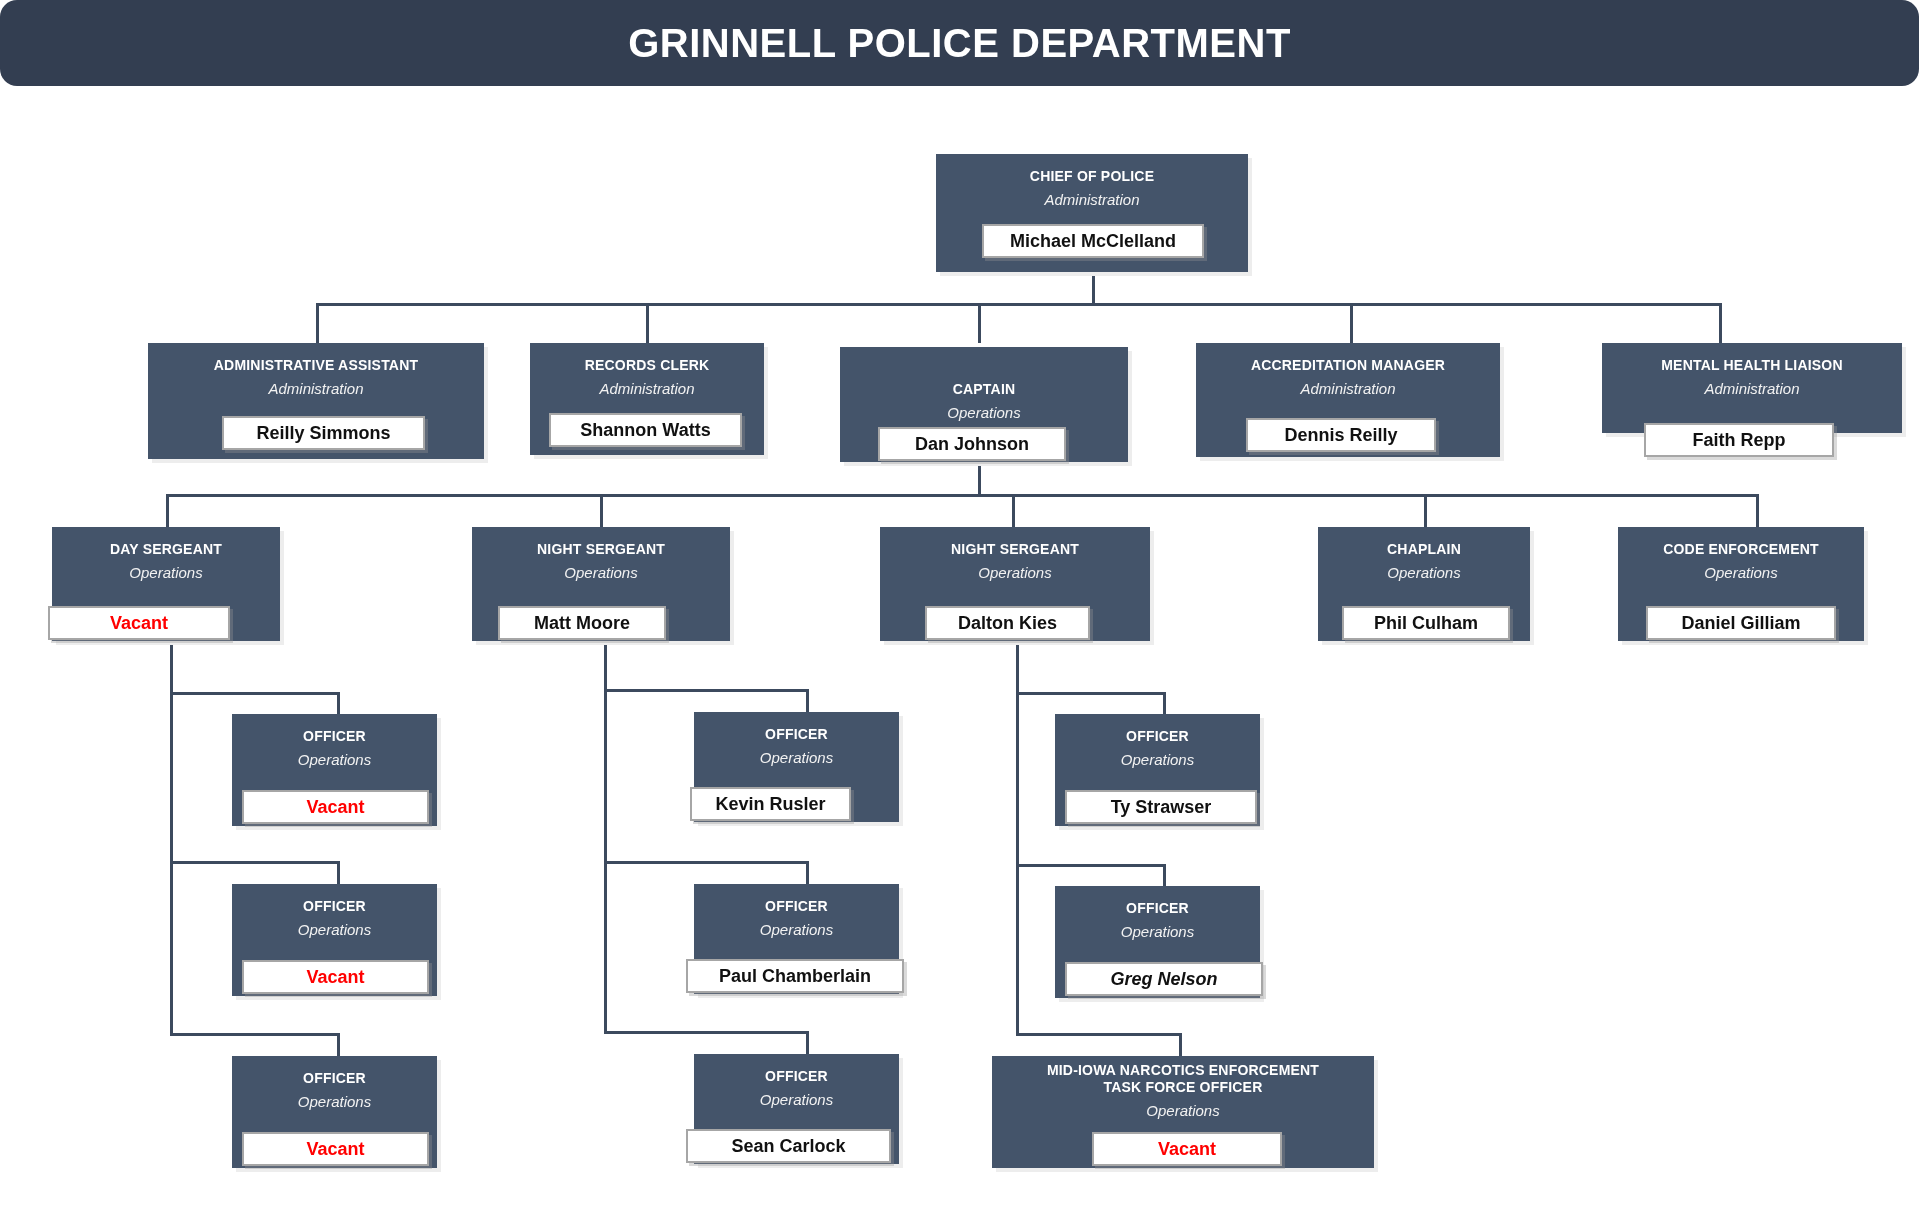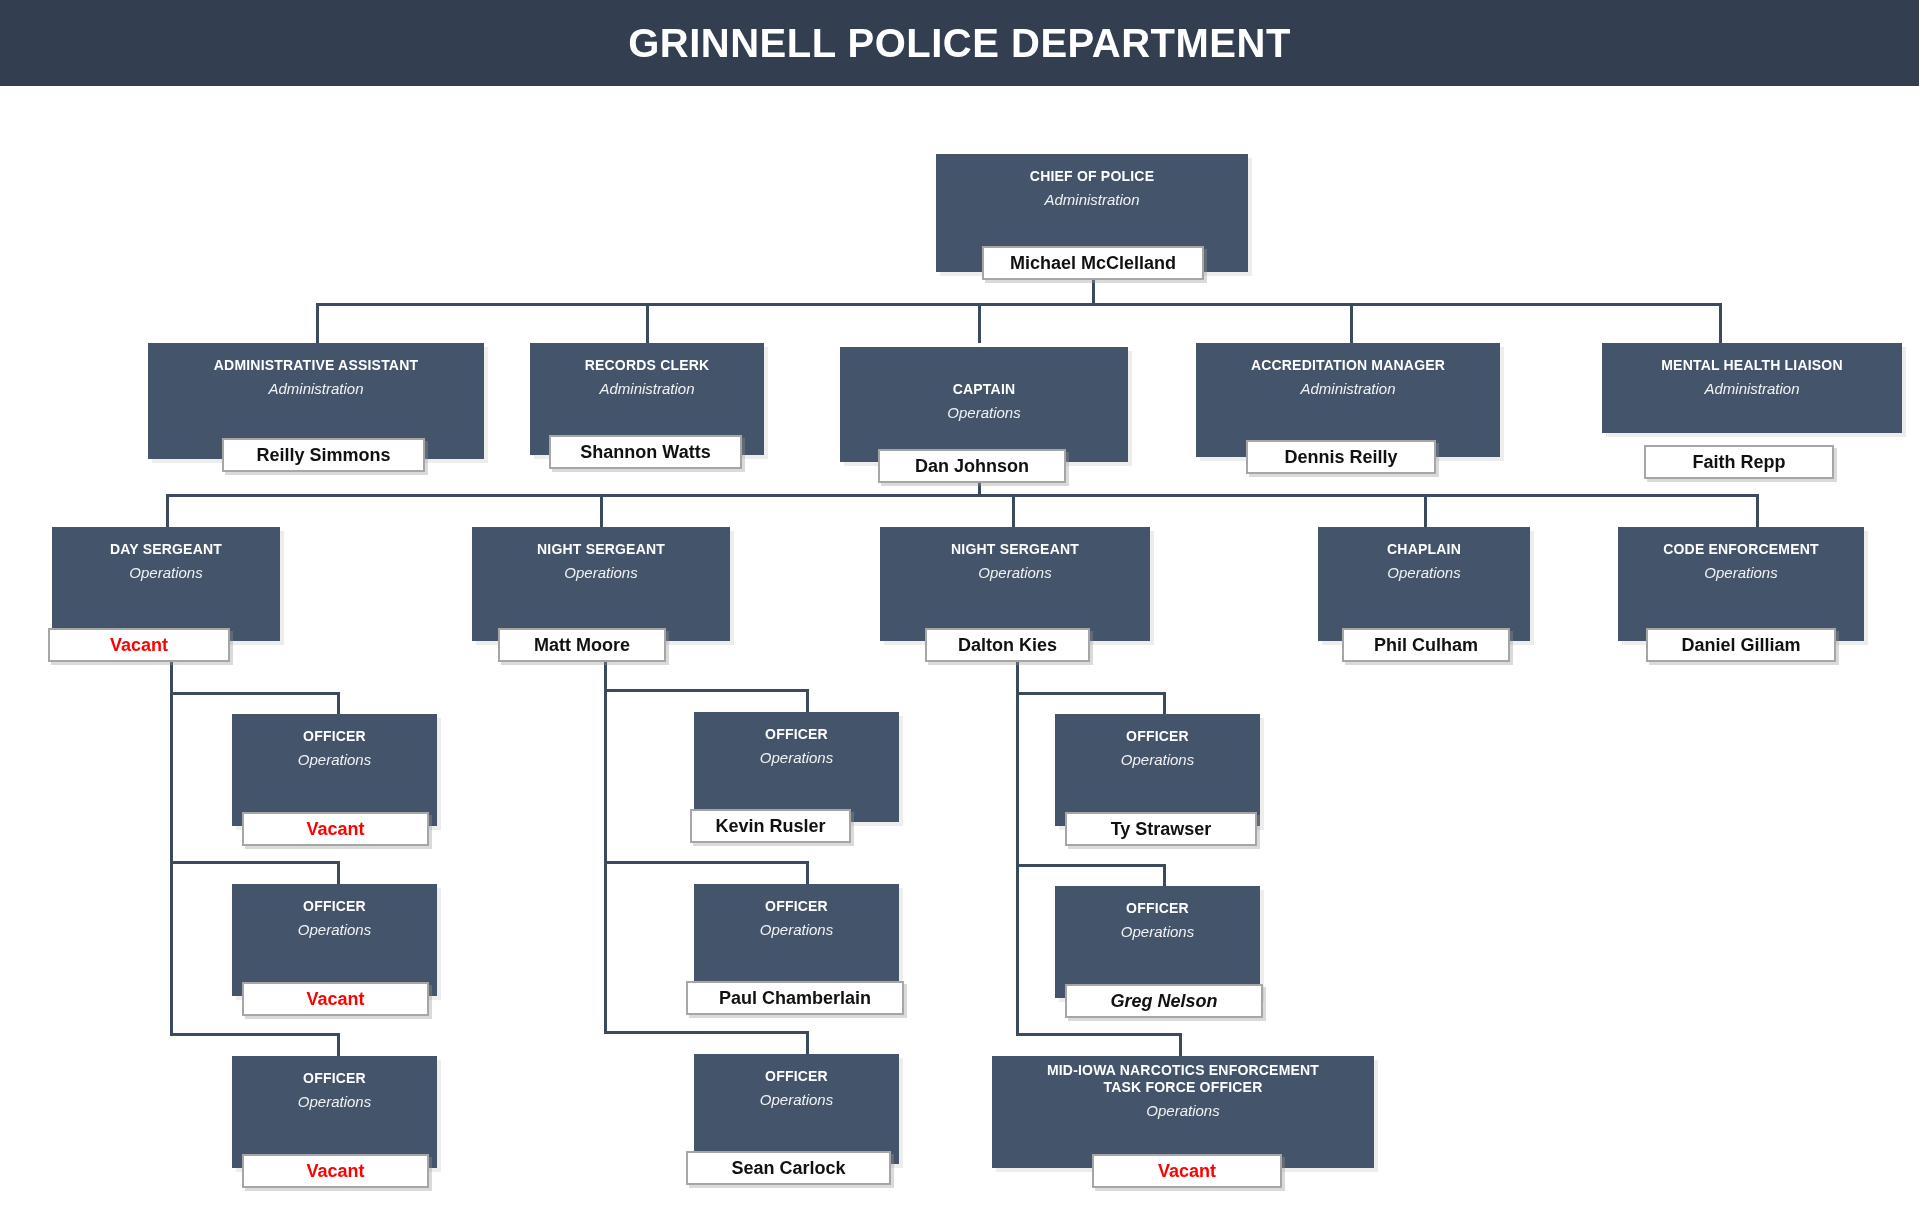--- a/index.html
+++ b/index.html
@@ -8,21 +8,21 @@
     height: 1218px;
     background: #ffffff;
     font-family: "Liberation Sans", sans-serif;
     overflow: hidden;
   }
   #stage { position: relative; width: 1919px; height: 1218px; background: #fff; }
 
   
   .header-bar {
     position: absolute; left: 0; top: 0; width: 1919px; height: 86px;
-    background: #333E51; display: flex; align-items: center; justify-content: center;
+    background: #333E51; display: flex; align-items: center; justify-content: center; border-radius: 17px;
   }
   .header-title {
     color: #ffffff; font-size: 40px; font-weight: bold;
     letter-spacing: 0.5px; white-space: nowrap;
   }
 
   
   .conn { position: absolute; background: #3C4A5E; }
   .conn.v { width: 3px; }
   .conn.h { height: 3px; }
@@ -53,21 +53,20 @@
   
   .plate {
     position: absolute;
     background: #ffffff;
     border: 2px solid #A6A6A6;
     display: flex; align-items: center; justify-content: center;
     height: 34px;
     font-size: 18px; font-weight: bold; color: #111111;
     white-space: nowrap;
     box-shadow: 3px 3px 0 rgba(150,150,150,0.35);
-    margin-top: 22px;
   }
   .plate.vacant { color: #FF0000; }
 </style>
 </head>
 <body>
 
 <div id="stage">
 
   <div class="header-bar">
     <div class="header-title">GRINNELL POLICE DEPARTMENT</div>

